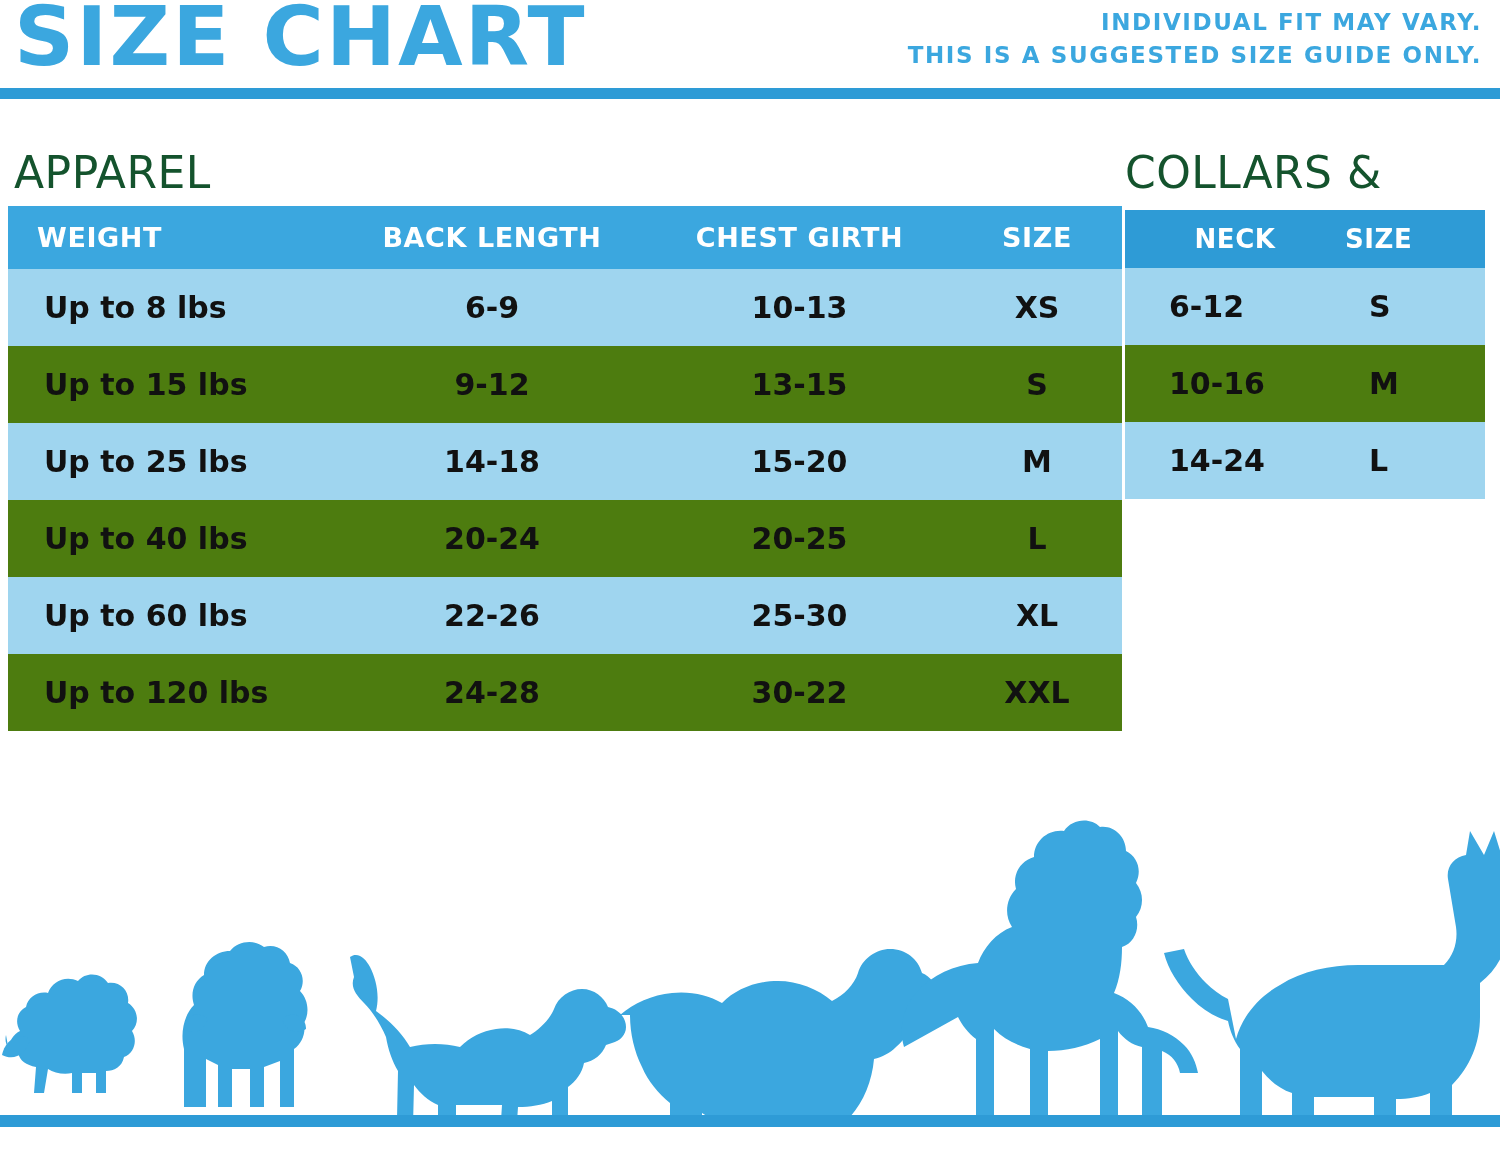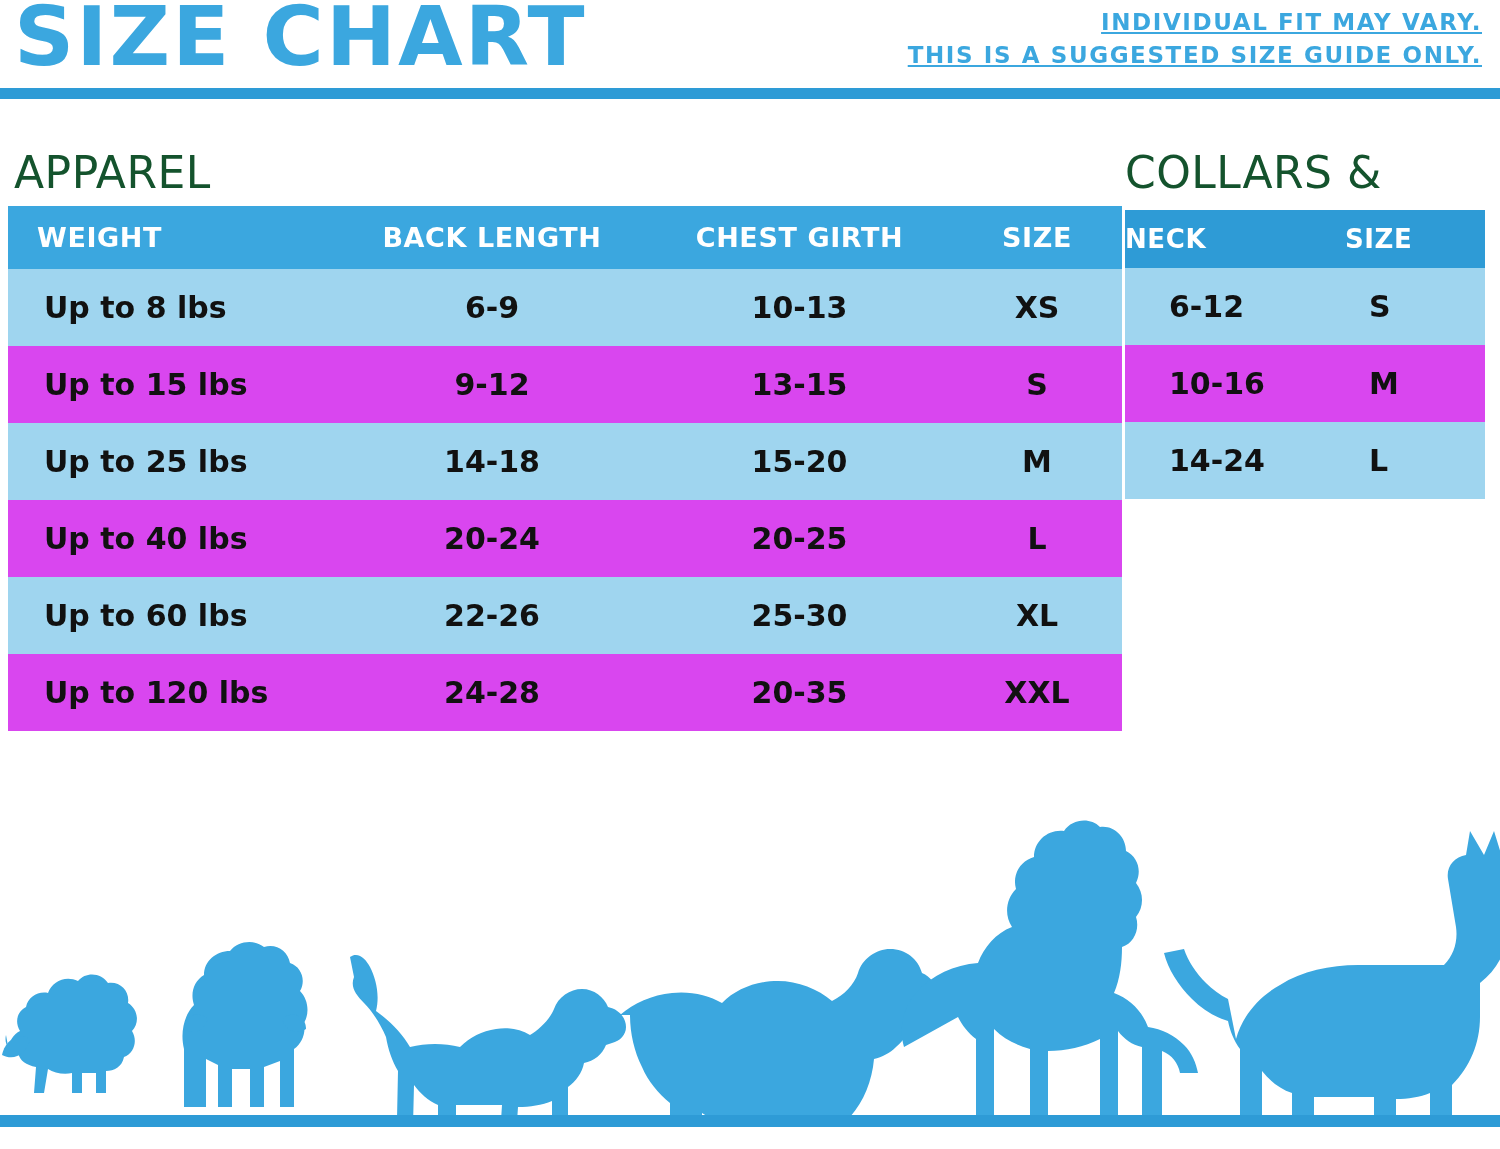--- a/index.html
+++ b/index.html
@@ -39,21 +39,20 @@
     position: absolute;
     right: 18px;
     top: 6px;
     text-align: right;
     color: #3BA7DF;
     font-size: 23px;
     font-weight: bold;
     letter-spacing: 1.6px;
     line-height: 1.45;
     font-family: "DejaVu Sans", sans-serif;
-    text-decoration: underline;
   }
   .header-rule {
     position: absolute;
     left: 0;
     right: 0;
     top: 88px;
     height: 11px;
     background: #2E9BD6;
   }
 
@@ -107,38 +106,38 @@
   .apparel-wrap th:nth-child(1) { width: 300px; text-align: left; padding-left: 29px; }
   .apparel-wrap th:nth-child(2) { width: 310px; }
   .apparel-wrap th:nth-child(3) { width: 305px; }
   .apparel-wrap th:nth-child(4) { width: 170px; }
   .apparel-wrap td:nth-child(1) { text-align: left; padding-left: 36px; }
   .apparel-wrap td:nth-child(2),
   .apparel-wrap td:nth-child(3),
   .apparel-wrap td:nth-child(4) { text-align: center; }
 
   tr.band-dark td { background: #9FD5EF; }
-  tr.band-light td { background: #d946ef; }
+  tr.band-light td { background: #4d7c0f; }
 
   
   .collars-wrap {
     position: absolute;
     left: 1125px;
     top: 58px;
     width: 360px;
   }
   .collars-heading {
     margin-bottom: 14px;
   }
   .collars-wrap table.chart th {
     background: #2E9BD6;
     font-size: 26px;
     padding: 14px 0;
   }
-  .collars-wrap th:nth-child(1) { width: 220px; text-align: left; padding-left: 44px; margin-top: 12px; }
+  .collars-wrap th:nth-child(1) { width: 220px; text-align: center; padding-left: 44px; margin-top: 12px; }
   .collars-wrap th:nth-child(2) { width: 140px; text-align: left; padding-left: 24px; }
   .collars-wrap td {
     font-size: 29px;
     padding: 24px 0;
   }
   .collars-wrap td:nth-child(1) { text-align: left; padding-left: 44px; }
   .collars-wrap td:nth-child(2) { text-align: left; padding-left: 24px; }
 
   
   .dogs {
@@ -209,21 +208,21 @@
         </tr>
         <tr class="band-dark">
           <td>Up to 60 lbs</td>
           <td>22-26</td>
           <td>25-30</td>
           <td>XL</td>
         </tr>
         <tr class="band-light">
           <td>Up to 120 lbs</td>
           <td>24-28</td>
-          <td>20-35</td>
+          <td>30-22</td>
           <td>XXL</td>
         </tr>
       </tbody>
     </table>
   </div>
 
   <div class="collars-wrap">
     <div class="section-heading collars-heading">
       <div>COLLARS &amp;</div>
     </div>

